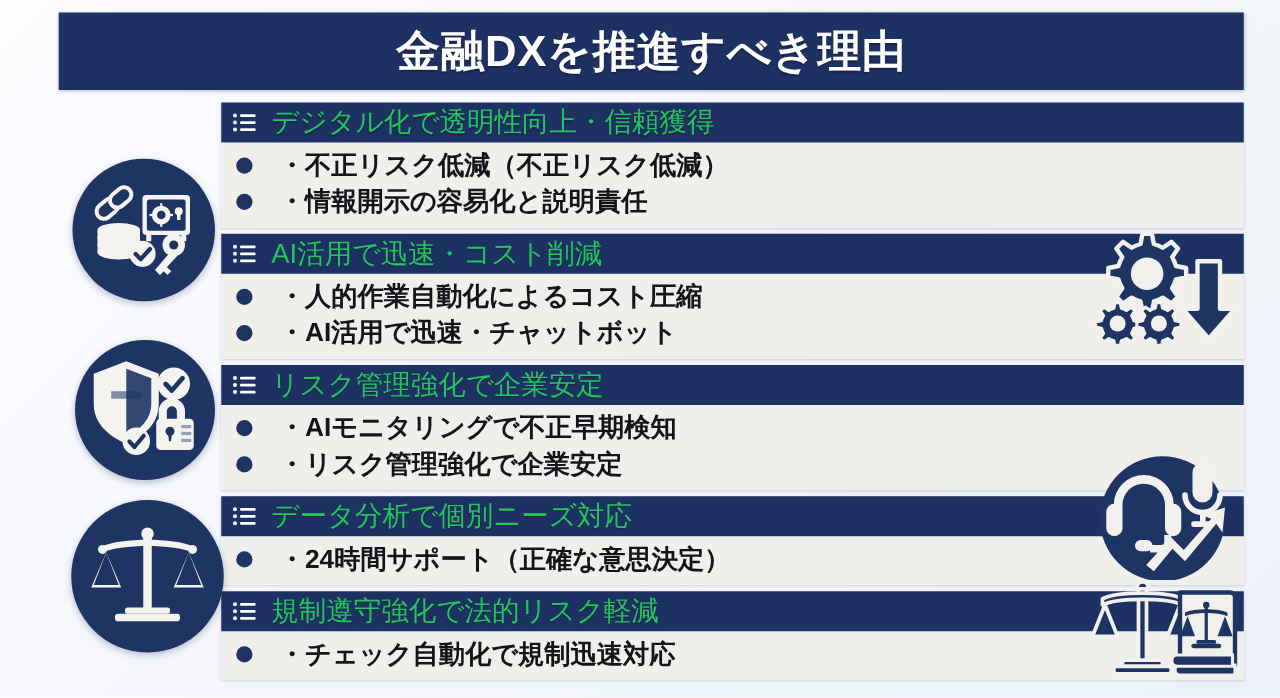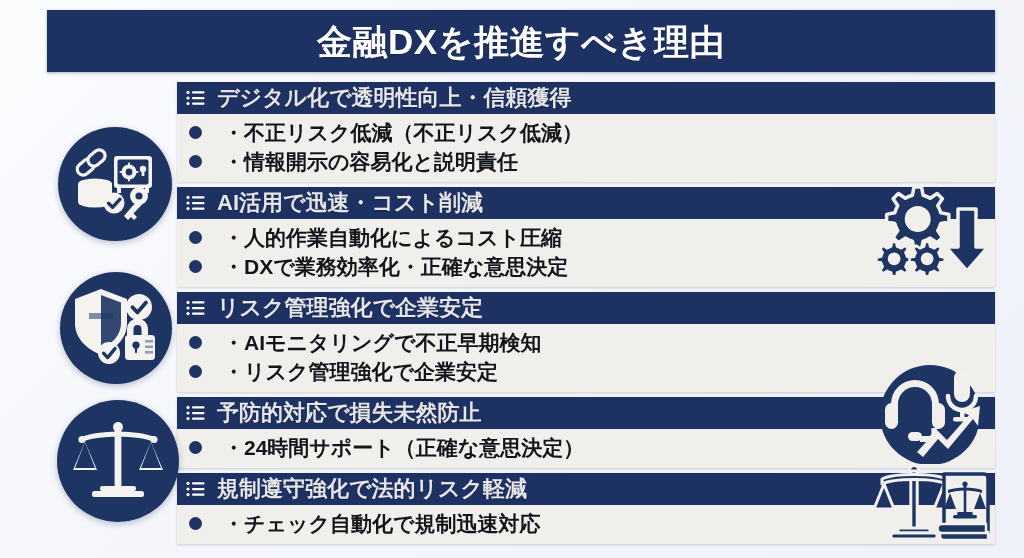--- a/index.html
+++ b/index.html
@@ -56,23 +56,23 @@
     position: relative;
     height: 32px;
     background: #1e3163;
     display: flex;
     align-items: center;
     padding-left: 9px;
     box-sizing: border-box;
     overflow: hidden;
   }
   .sec-head .sec-title {
-    color: #e5e5e5;
+    color: #22c55e;
     font-size: 22px;
-    font-weight: bold;
+    font-weight: normal;
     line-height: 1;
     white-space: nowrap;
     margin-left: 12px;
     text-shadow: 0 1px 1px rgba(0,0,0,0.25);
   }
   .list-icon {
     width: 19px;
     height: 16px;
     flex: 0 0 auto;
     display: block;
@@ -173,21 +173,21 @@
         </svg>
         <span class="sec-title">AI活用で迅速・コスト削減</span>
       </div>
       <div class="sec-body">
         <div class="bullet-row">
           <span class="bullet-dot"></span>
           <span class="bullet-text">・人的作業自動化によるコスト圧縮</span>
         </div>
         <div class="bullet-row">
           <span class="bullet-dot"></span>
-          <span class="bullet-text">・DXで業務効率化・正確な意思決定</span>
+          <span class="bullet-text">・AI活用で迅速・チャットボット</span>
         </div>
       </div>
     </div>
 
     <div class="section">
       <div class="sec-head">
         <svg class="list-icon" viewBox="0 0 19 16">
           <circle cx="2" cy="2.4" r="1.6" fill="#ffffff"></circle>
           <circle cx="2" cy="8" r="1.6" fill="#ffffff"></circle>
           <circle cx="2" cy="13.6" r="1.6" fill="#ffffff"></circle>
@@ -212,21 +212,21 @@
     <div class="section">
       <div class="sec-head">
         <svg class="list-icon" viewBox="0 0 19 16">
           <circle cx="2" cy="2.4" r="1.6" fill="#ffffff"></circle>
           <circle cx="2" cy="8" r="1.6" fill="#ffffff"></circle>
           <circle cx="2" cy="13.6" r="1.6" fill="#ffffff"></circle>
           <rect x="6" y="1.3" width="12.5" height="2.3" rx="1" fill="#ffffff"></rect>
           <rect x="6" y="6.9" width="12.5" height="2.3" rx="1" fill="#ffffff"></rect>
           <rect x="6" y="12.5" width="12.5" height="2.3" rx="1" fill="#ffffff"></rect>
         </svg>
-        <span class="sec-title">予防的対応で損失未然防止</span>
+        <span class="sec-title">データ分析で個別ニーズ対応</span>
       </div>
       <div class="sec-body">
         <div class="bullet-row">
           <span class="bullet-dot"></span>
           <span class="bullet-text">・24時間サポート（正確な意思決定）</span>
         </div>
       </div>
     </div>
 
     <div class="section">

